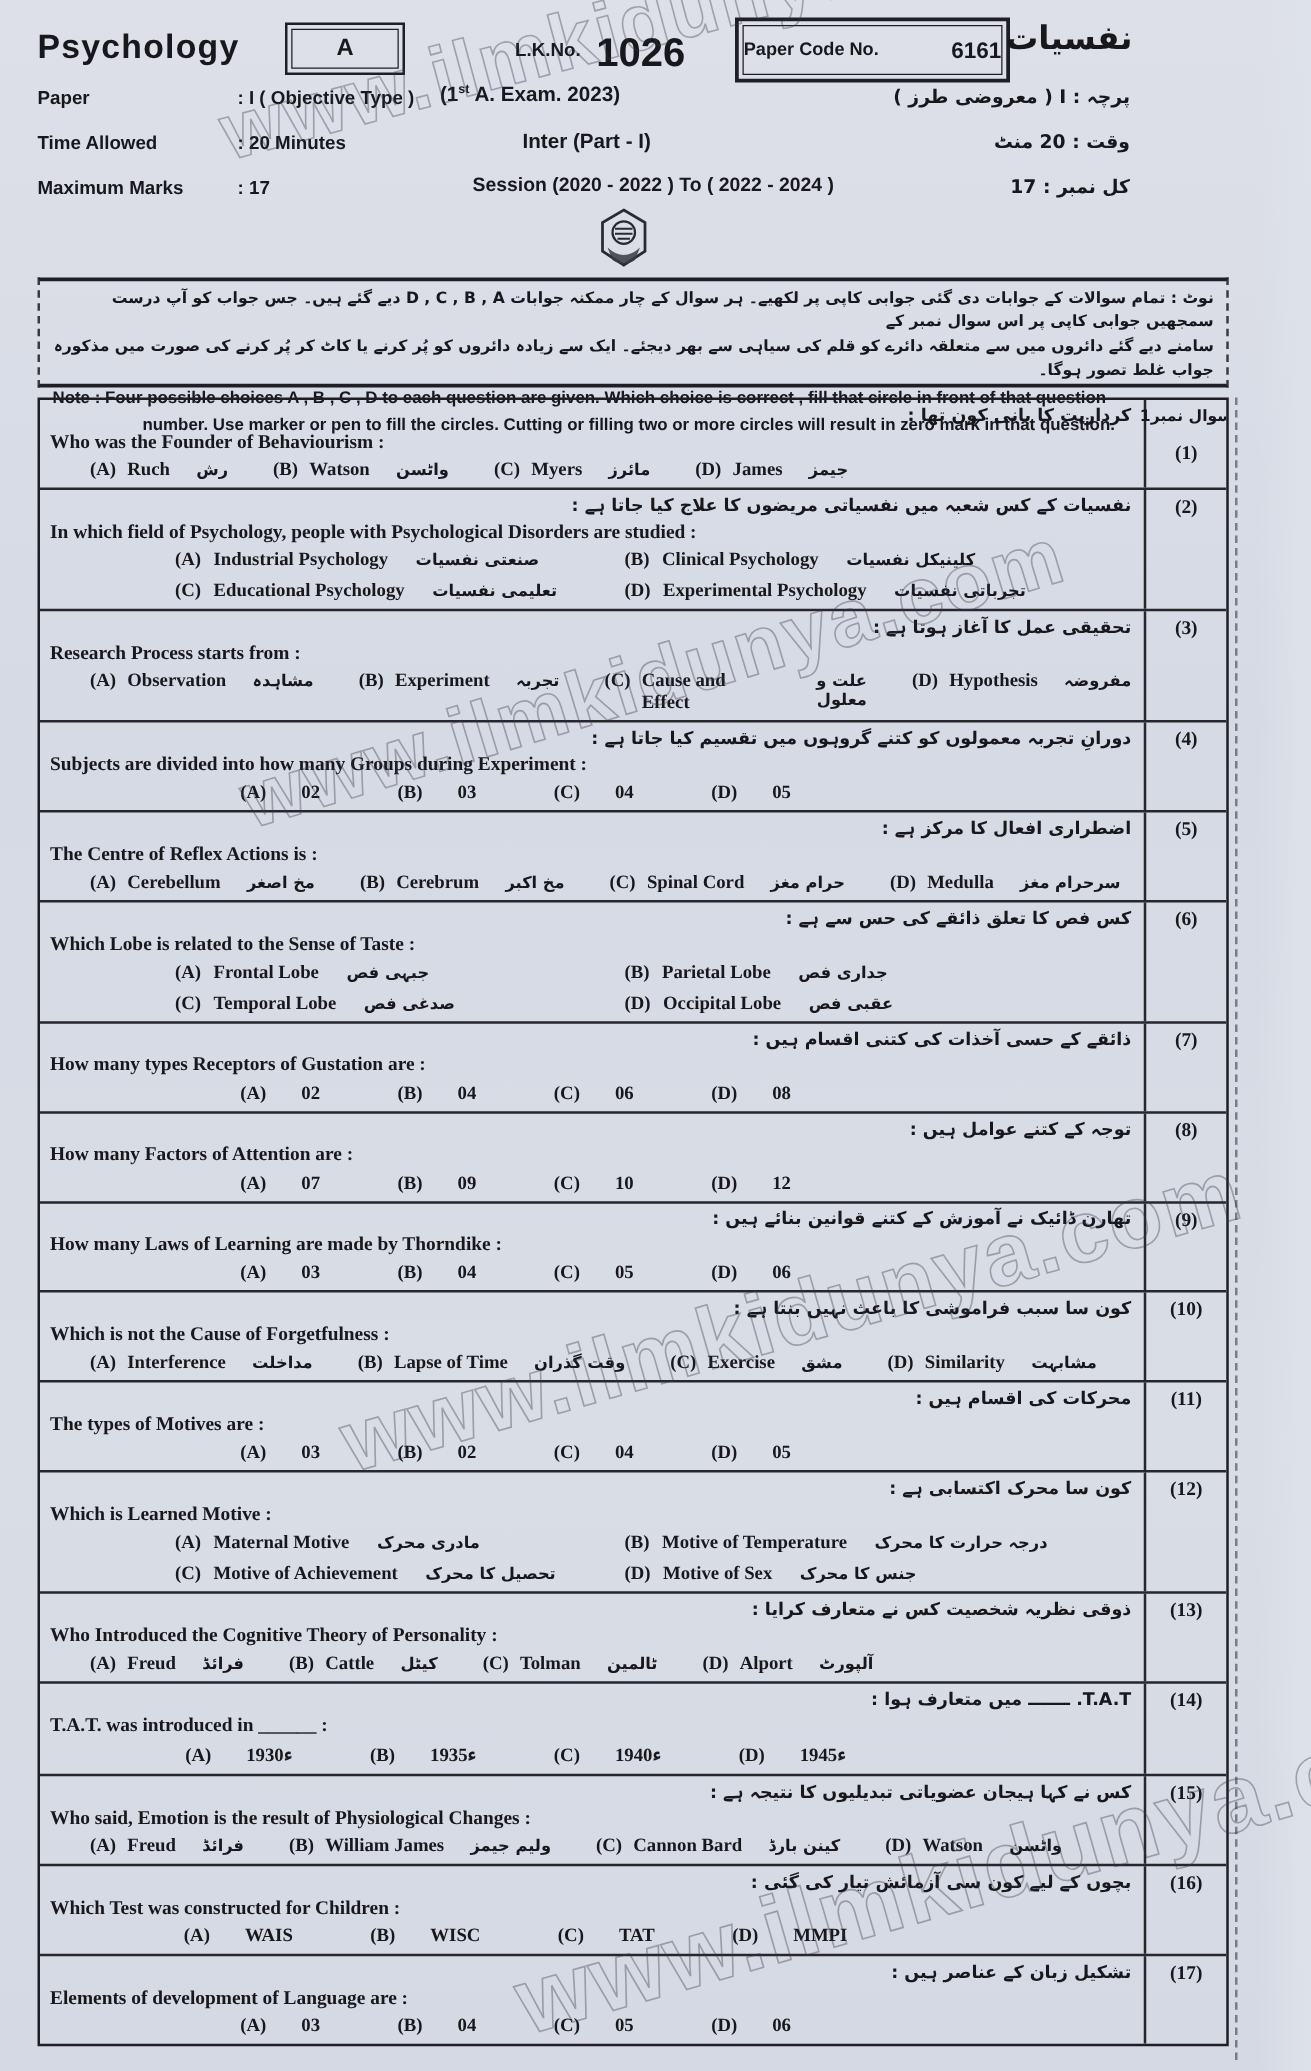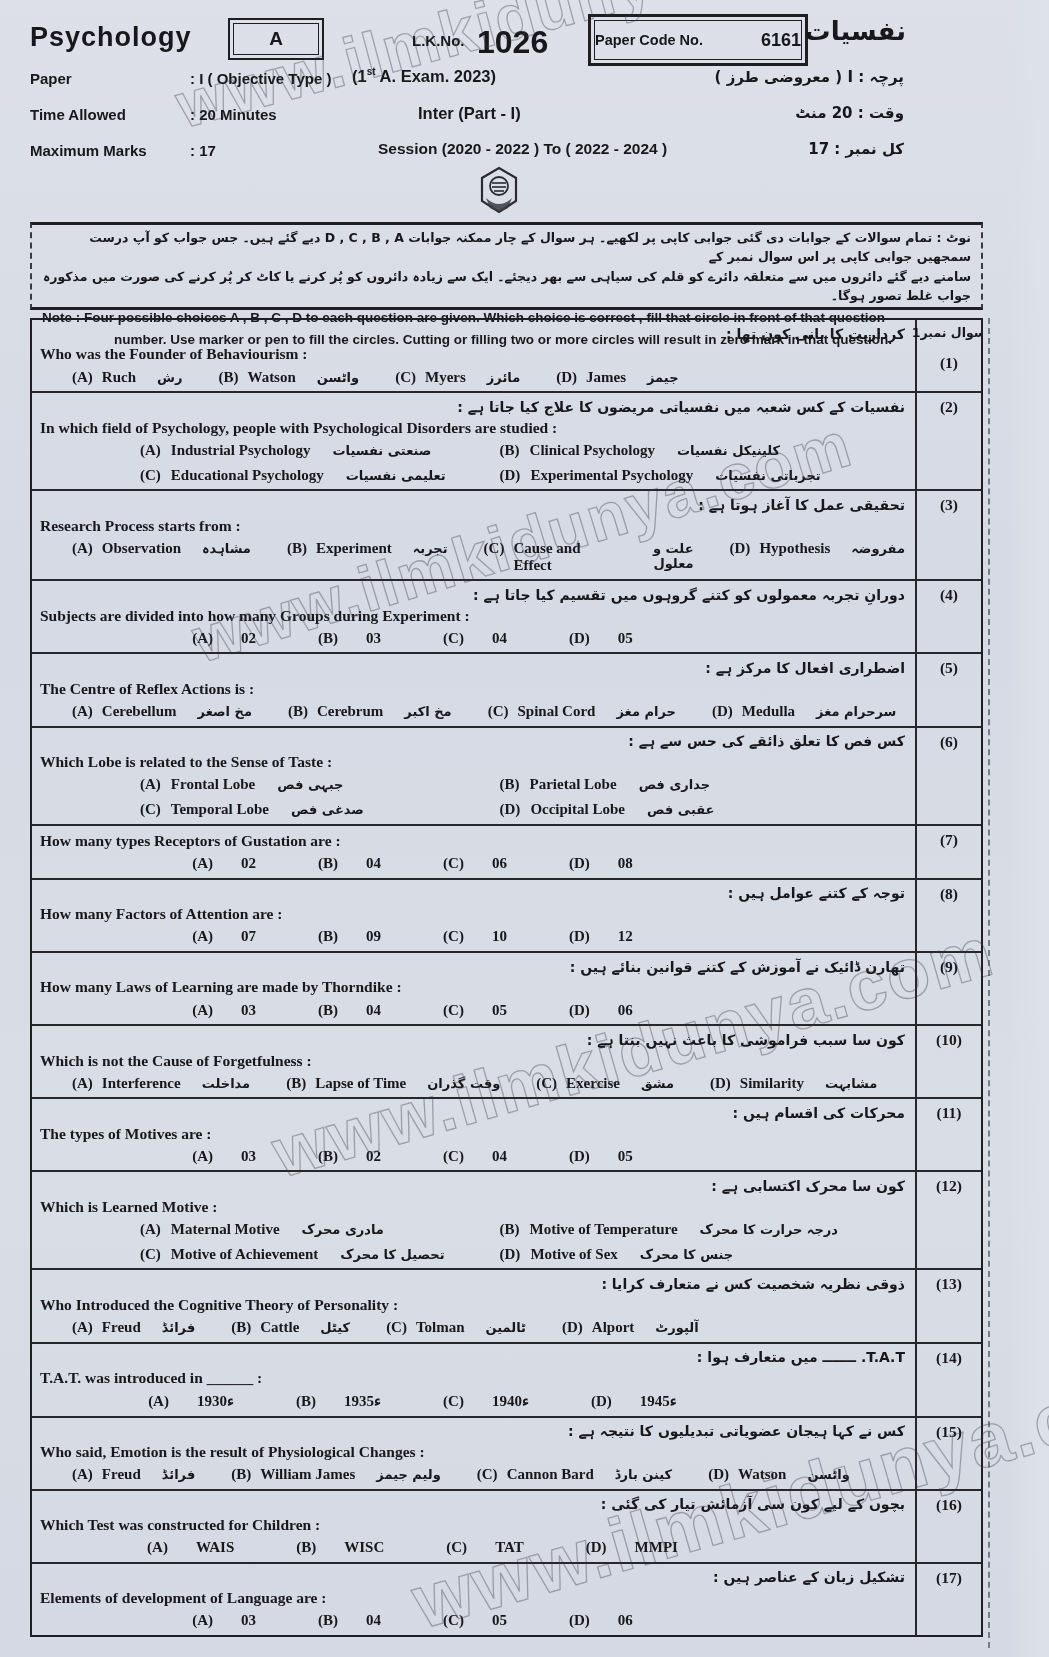--- a/index.html
+++ b/index.html
@@ -327,20 +327,21 @@
               <span class="our" dir="rtl">عقبی فص</span>
             </span>
           </div>
         </div>
         <div class="ncell">
           <div class="nnum">(6)</div>
         </div>
       </div>
       <div class="qrow">
         <div class="qmain">
+          <div class="qur" dir="rtl">ذائقے کے حسی آخذات کی کتنی اقسام ہیں  :</div>
           <div class="qen">How many types Receptors of Gustation are    :</div>
           <div class="opts nums">
             <span class="opt">
               <span class="olab">(A)</span>
               <span class="otext">02</span>
             </span>
             <span class="opt">
               <span class="olab">(B)</span>
               <span class="otext">04</span>
             </span>

